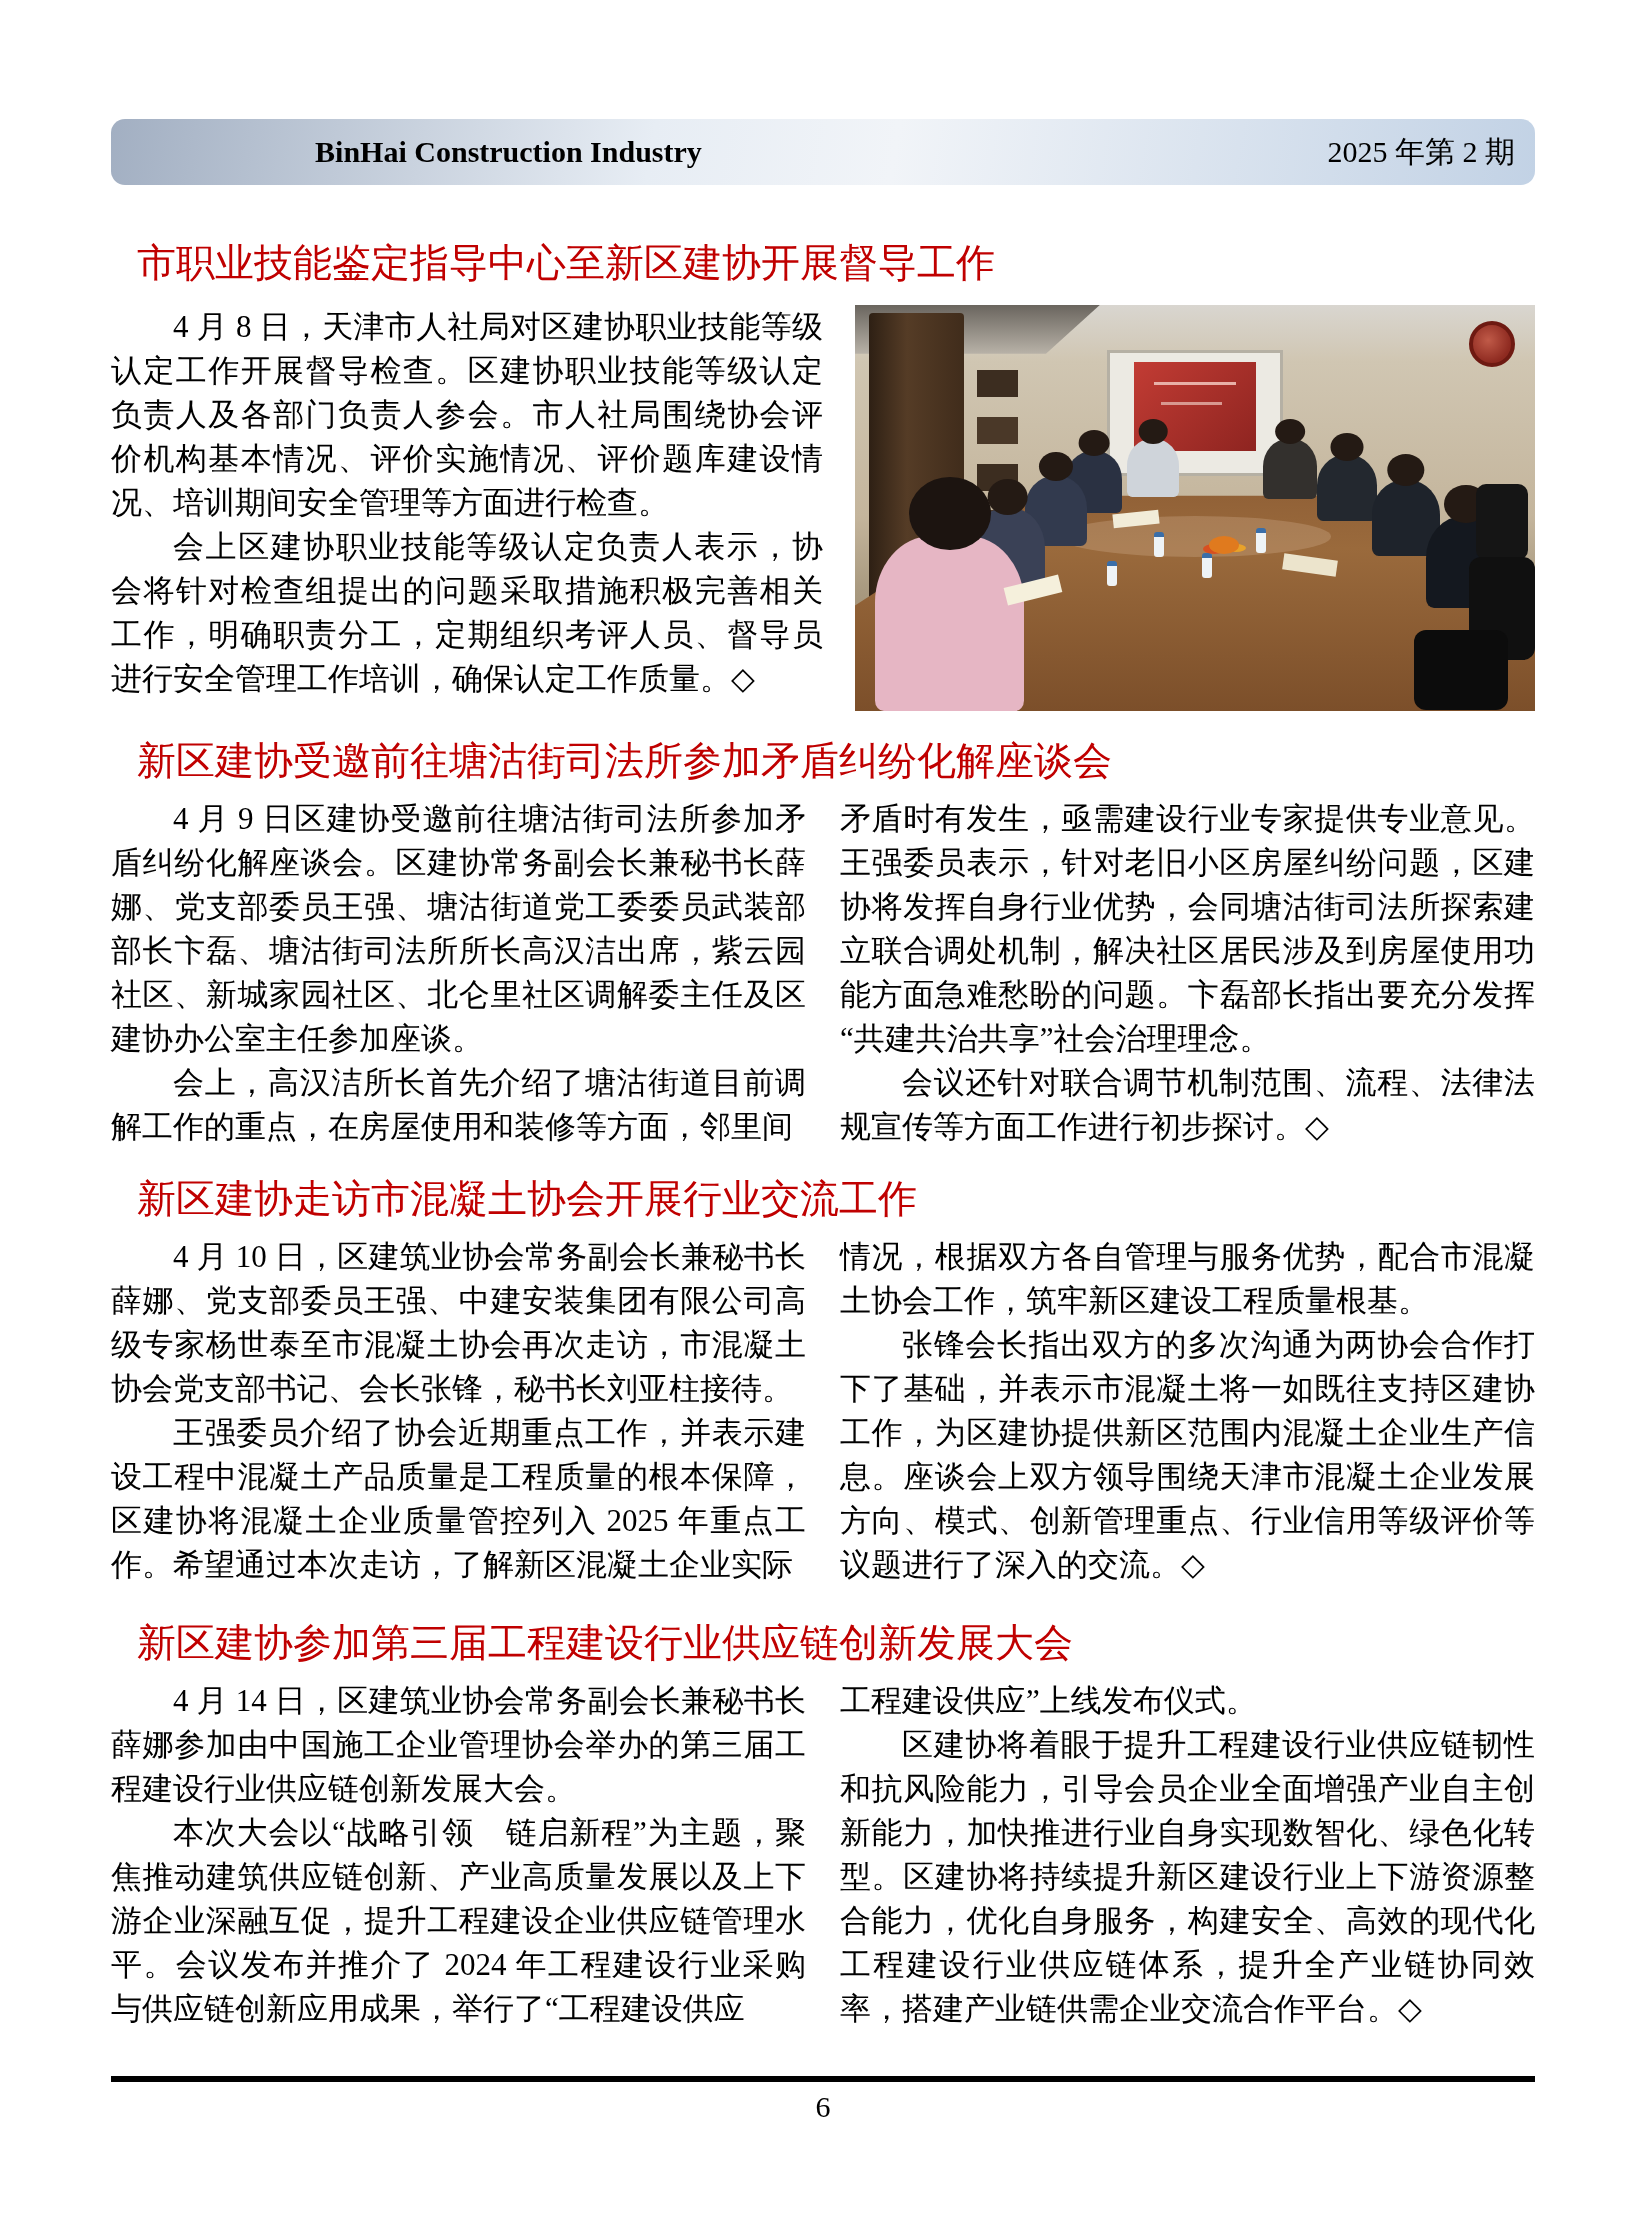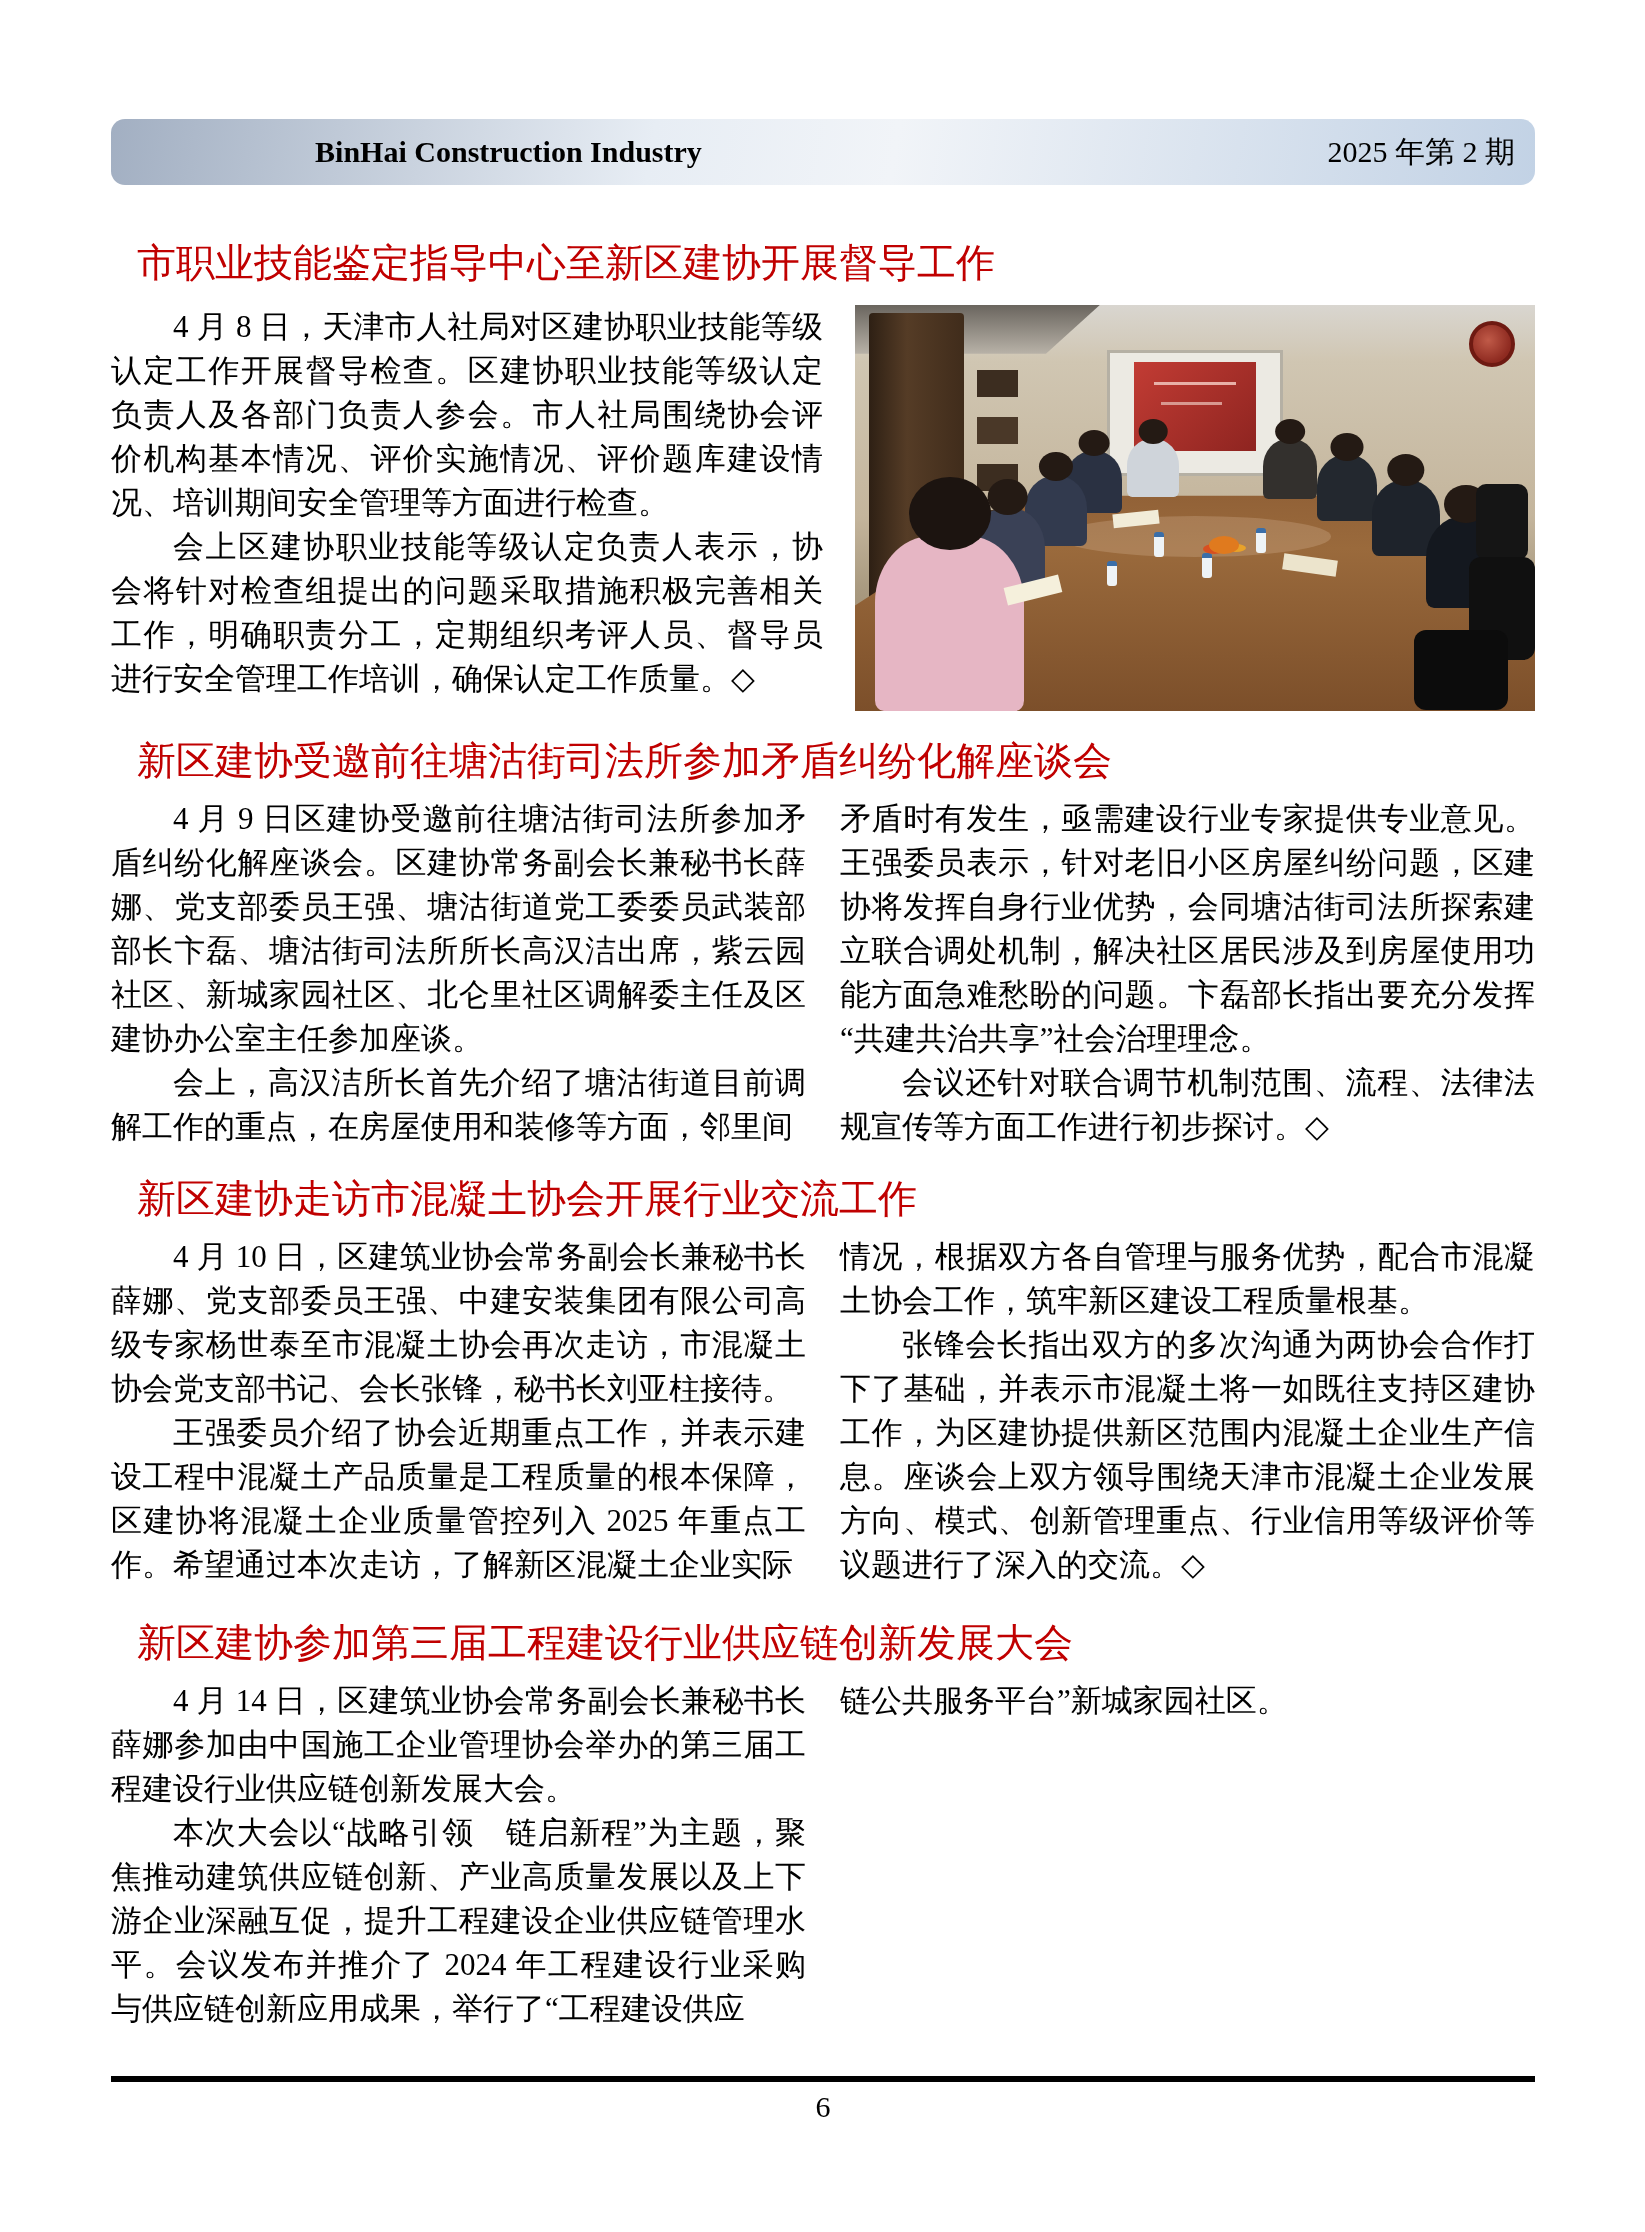--- a/index.html
+++ b/index.html
@@ -194,21 +194,22 @@
       </div>
     </div>
 
     <h2 class="art-title h4m">新区建协参加第三届工程建设行业供应链创新发展大会</h2>
     <div class="art-row body-text">
       <div class="col">
         <p>4 月 14 日，区建筑业协会常务副会长兼秘书长薛娜参加由中国施工企业管理协会举办的第三届工程建设行业供应链创新发展大会。</p>
         <p>本次大会以“战略引领　链启新程”为主题，聚焦推动建筑供应链创新、产业高质量发展以及上下游企业深融互促，提升工程建设企业供应链管理水平。会议发布并推介了 2024 年工程建设行业采购与供应链创新应用成果，举行了“工程建设供应</p>
       </div>
       <div class="col">
-        <p class="no-indent">链公共服务平台”新城家园社区。</p>
+        <p class="no-indent">工程建设供应”上线发布仪式。</p>
+        <p>区建协将着眼于提升工程建设行业供应链韧性和抗风险能力，引导会员企业全面增强产业自主创新能力，加快推进行业自身实现数智化、绿色化转型。区建协将持续提升新区建设行业上下游资源整合能力，优化自身服务，构建安全、高效的现代化工程建设行业供应链体系，提升全产业链协同效率，搭建产业链供需企业交流合作平台。◇</p>
       </div>
     </div>
 
   </div>
 
   <div class="footer">
     <span class="page-num">6</span>
   </div>
 </div>
 

